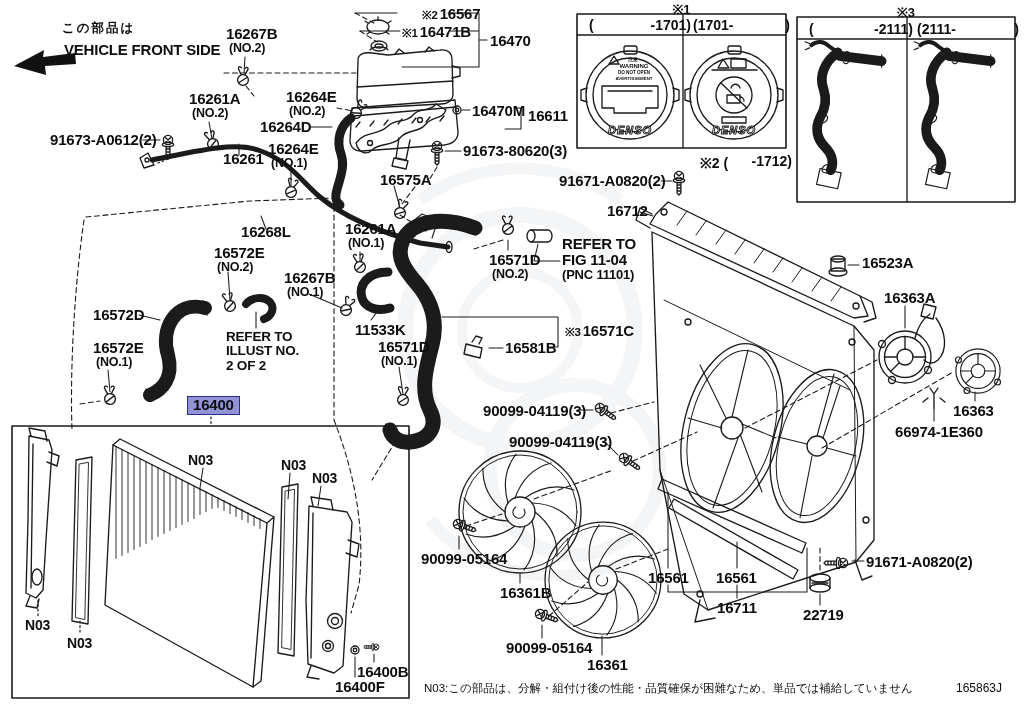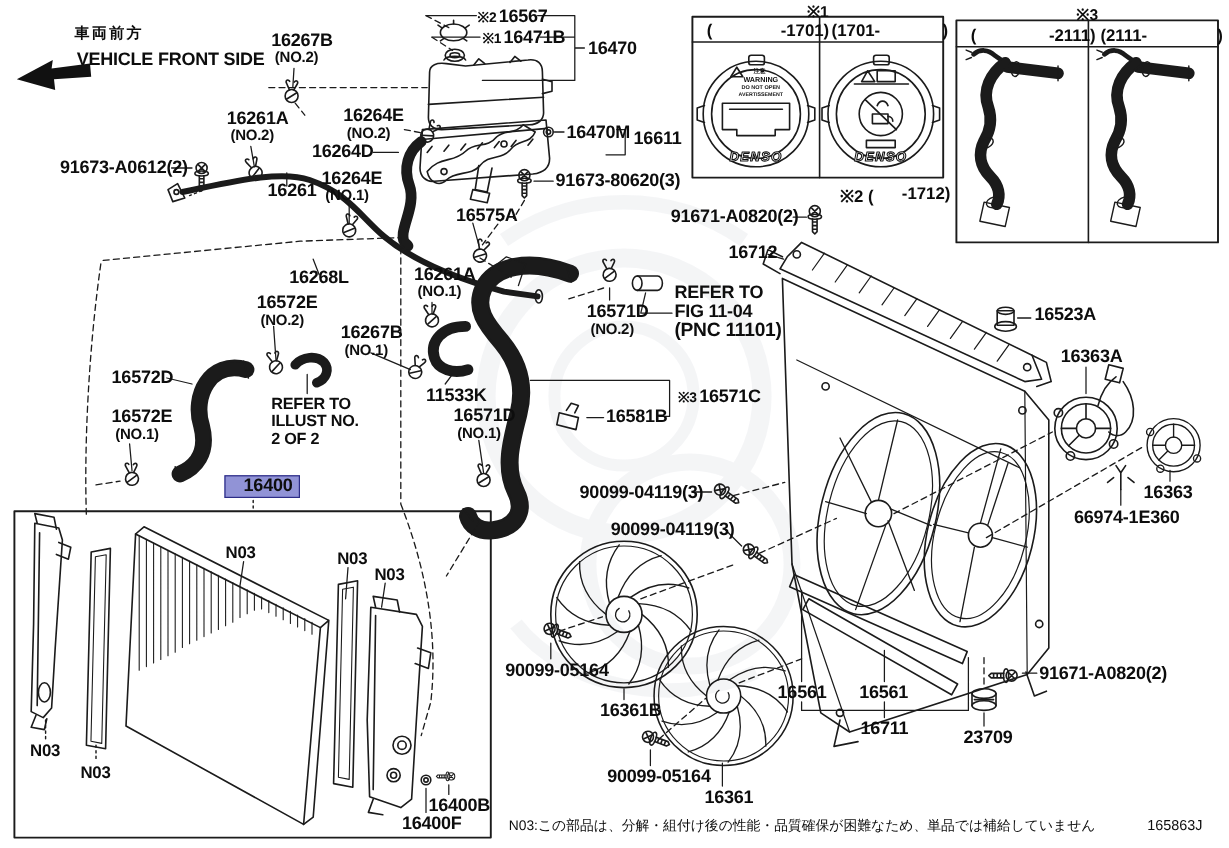--- a/index.html
+++ b/index.html
@@ -9,21 +9,21 @@
   .ln{stroke:#1b1b1b;fill:none;stroke-width:1.35;stroke-linecap:round;stroke-linejoin:round;}
   .thin{stroke-width:1.05;}
   .dash{stroke-dasharray:5 3.5;stroke-width:1.1;}
   .dot{stroke-dasharray:1.8 2.8;stroke-width:1.2;}
   .lbl{position:absolute;font-weight:700;font-size:15px;line-height:1.06;color:#0d0d0d;
        letter-spacing:-0.2px;white-space:nowrap;}
   .lbl .sub{display:block;font-size:12.5px;margin-left:3px;}
   .lbl .pre{font-size:11.5px;margin-right:2px;}
   .sm{font-size:13.5px;}
   .n03{font-size:14px;}
-  .hl{background:#9193d6;border:1.6px solid #2c2c86;padding:0 5px 1px 15px;}
+  .hl{background:#9193d6;border:1.6px solid #2c2c86;padding:0 5px 1px 5px;}
   .hdr{position:absolute;display:flex;justify-content:space-between;font-weight:700;
        font-size:14px;color:#0d0d0d;}
   .ttl{position:absolute;text-align:center;font-weight:700;font-size:13px;color:#0d0d0d;}
   .note{position:absolute;font-weight:400;font-size:11.5px;color:#0d0d0d;white-space:nowrap;}
   .jp{font-size:12.5px;font-weight:700;letter-spacing:2px;}
   .en{font-size:15px;font-weight:700;}
 </style>
 </head>
 <body>
 
@@ -322,21 +322,21 @@
       <path d="M86,217 L250,201 L334,198 M84,220 C74,290 70,370 72,430 M80,404 L100,401"></path>
       <path d="M334,198 V420 M334,420 C352,466 366,524 359,585 L351,613 M400,434 L372,480"></path>
       <path d="M503,240 L474,249 M437,167 L428,182 M420,180 L402,204 M400,215 L426,231"></path>
       <path d="M466,526 L502,514 M549,616 L588,582 M534,499 L613,470 M633,461 L697,432"></path>
       <path d="M611,413 L654,402 M616,569 L668,549 M820,548 V570"></path>
       <path d="M745,428 L877,360 M822,448 L953,372"></path>
     </g>
   </g>
 </svg>
 
-<div class="lbl jp" style="left:62px;top:22px">車両前方</div>
+<div class="lbl jp" style="left:62px;top:22px">この部品は</div>
 <div class="lbl en" style="left:64px;top:42px">VEHICLE FRONT SIDE</div>
 
 <div class="ttl" style="left:577px;top:0;width:209px">※1</div>
 <div class="ttl" style="left:797px;top:3px;width:218px">※3</div>
 <div class="hdr" style="left:579px;top:17px;width:102px;padding:0 10px">
   <span>(</span>
       <span>-1701)</span>
 </div>
 <div class="hdr" style="left:685px;top:17px;width:97px;padding:0 8px">
   <span>(1701-</span>
@@ -349,21 +349,21 @@
 <div class="hdr" style="left:799px;top:21px;width:104px;padding:0 10px">
   <span>(</span>
       <span>-2111)</span>
 </div>
 <div class="hdr" style="left:909px;top:21px;width:102px;padding:0 8px">
   <span>(2111-</span>
       <span>)</span>
 </div>
 
 <div class="lbl" style="left:226px;top:26px"><span>16267B</span><span class="sub">(NO.2)</span></div>
-<div class="lbl" style="left:398px;top:6px"><span class="pre">※2</span><span>16567</span></div>
+<div class="lbl" style="left:422px;top:6px"><span class="pre">※2</span><span>16567</span></div>
 <div class="lbl" style="left:402px;top:24px"><span class="pre">※1</span><span>16471B</span></div>
 <div class="lbl" style="left:490px;top:33px"><span>16470</span></div>
 <div class="lbl" style="left:189px;top:91px"><span>16261A</span><span class="sub">(NO.2)</span></div>
 <div class="lbl" style="left:286px;top:89px"><span>16264E</span><span class="sub">(NO.2)</span></div>
 <div class="lbl" style="left:260px;top:119px"><span>16264D</span></div>
 <div class="lbl" style="left:268px;top:141px"><span>16264E</span><span class="sub">(NO.1)</span></div>
 <div class="lbl" style="left:50px;top:132px"><span>91673-A0612(2)</span></div>
 <div class="lbl" style="left:223px;top:151px"><span>16261</span></div>
 <div class="lbl" style="left:472px;top:103px"><span>16470M</span></div>
 <div class="lbl" style="left:528px;top:108px"><span>16611</span></div>
@@ -386,42 +386,42 @@
 <div class="lbl" style="left:93px;top:340px"><span>16572E</span><span class="sub">(NO.1)</span></div>
 
 <div class="lbl sm" style="left:226px;top:330px">
   <span>REFER TO</span>
   <span style="display:block">ILLUST NO.</span>
   <span style="display:block">2 OF 2</span>
 </div>
 <div class="lbl" style="left:562px;top:236px">
   <span>REFER TO</span>
   <span style="display:block">FIG 11-04</span>
-  <span style="display:block;font-size:16px">(PNC 11101)</span>
+  <span style="display:block;font-size:13px">(PNC 11101)</span>
 </div>
 
 <div class="lbl hl" style="left:187px;top:396px"><span>16400</span></div>
 
 <div class="lbl" style="left:483px;top:403px"><span>90099-04119(3)</span></div>
 <div class="lbl" style="left:509px;top:434px"><span>90099-04119(3)</span></div>
 <div class="lbl" style="left:953px;top:403px"><span>16363</span></div>
 <div class="lbl" style="left:895px;top:424px"><span>66974-1E360</span></div>
 
 <div class="lbl n03" style="left:188px;top:453px"><span>N03</span></div>
 <div class="lbl n03" style="left:281px;top:458px"><span>N03</span></div>
 <div class="lbl n03" style="left:312px;top:471px"><span>N03</span></div>
 <div class="lbl n03" style="left:25px;top:618px"><span>N03</span></div>
 <div class="lbl n03" style="left:67px;top:636px"><span>N03</span></div>
 
 <div class="lbl" style="left:421px;top:551px"><span>90099-05164</span></div>
 <div class="lbl" style="left:500px;top:585px"><span>16361B</span></div>
 <div class="lbl" style="left:648px;top:570px"><span>16561</span></div>
 <div class="lbl" style="left:716px;top:570px"><span>16561</span></div>
 <div class="lbl" style="left:717px;top:600px"><span>16711</span></div>
-<div class="lbl" style="left:803px;top:607px"><span>23709</span></div>
+<div class="lbl" style="left:803px;top:607px"><span>22719</span></div>
 <div class="lbl" style="left:866px;top:554px"><span>91671-A0820(2)</span></div>
 <div class="lbl" style="left:506px;top:640px"><span>90099-05164</span></div>
 <div class="lbl" style="left:587px;top:657px"><span>16361</span></div>
 <div class="lbl" style="left:357px;top:664px"><span>16400B</span></div>
 <div class="lbl" style="left:335px;top:679px"><span>16400F</span></div>
 
 <div class="note" style="left:424px;top:681px">N03:この部品は、分解・組付け後の性能・品質確保が困難なため、単品では補給していません</div>
 <div class="note" style="left:956px;top:681px;font-size:12px">165863J</div>
 
 </div>

